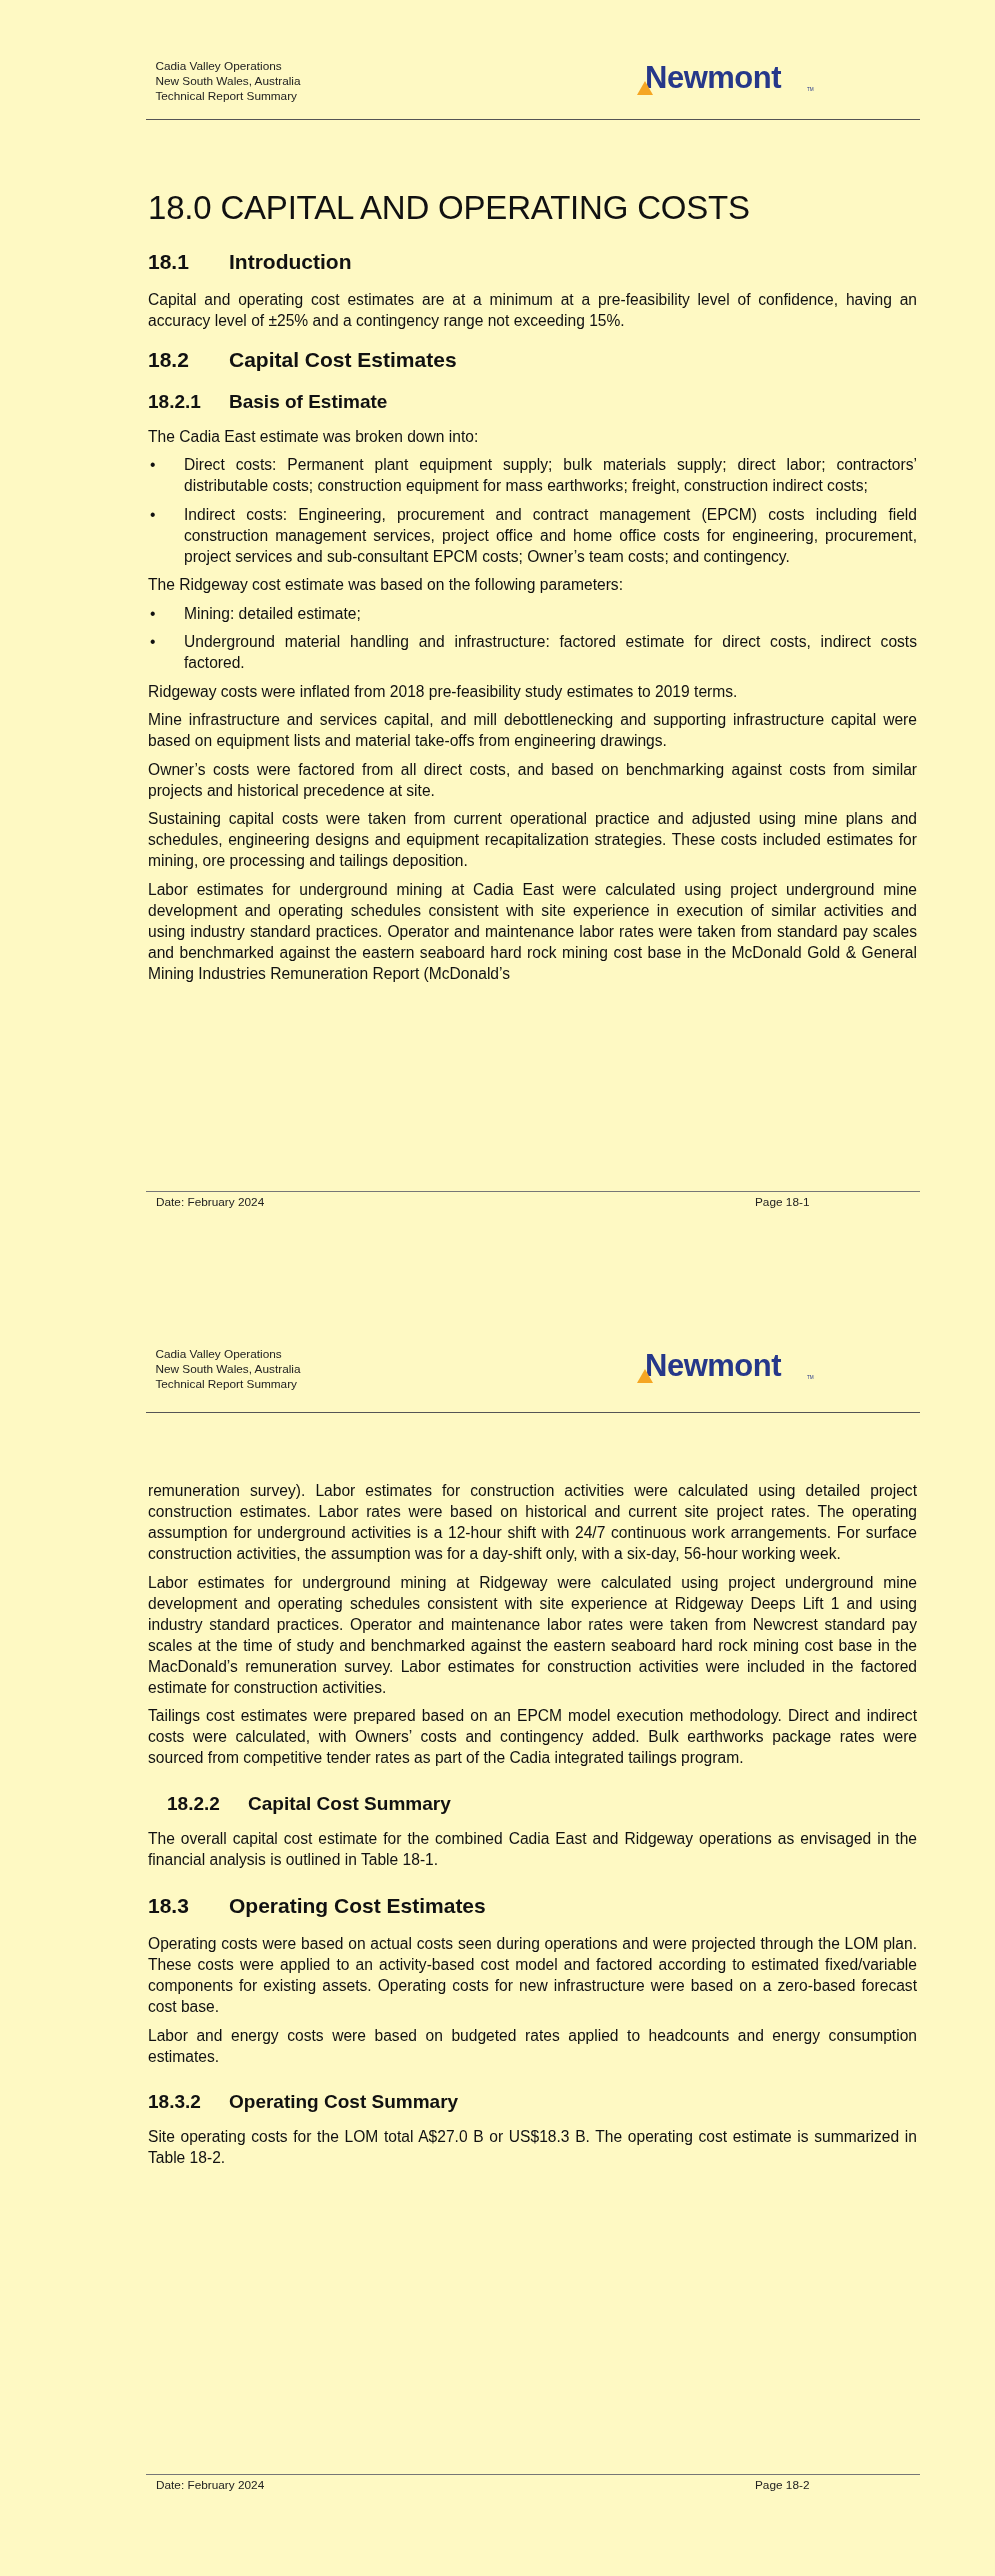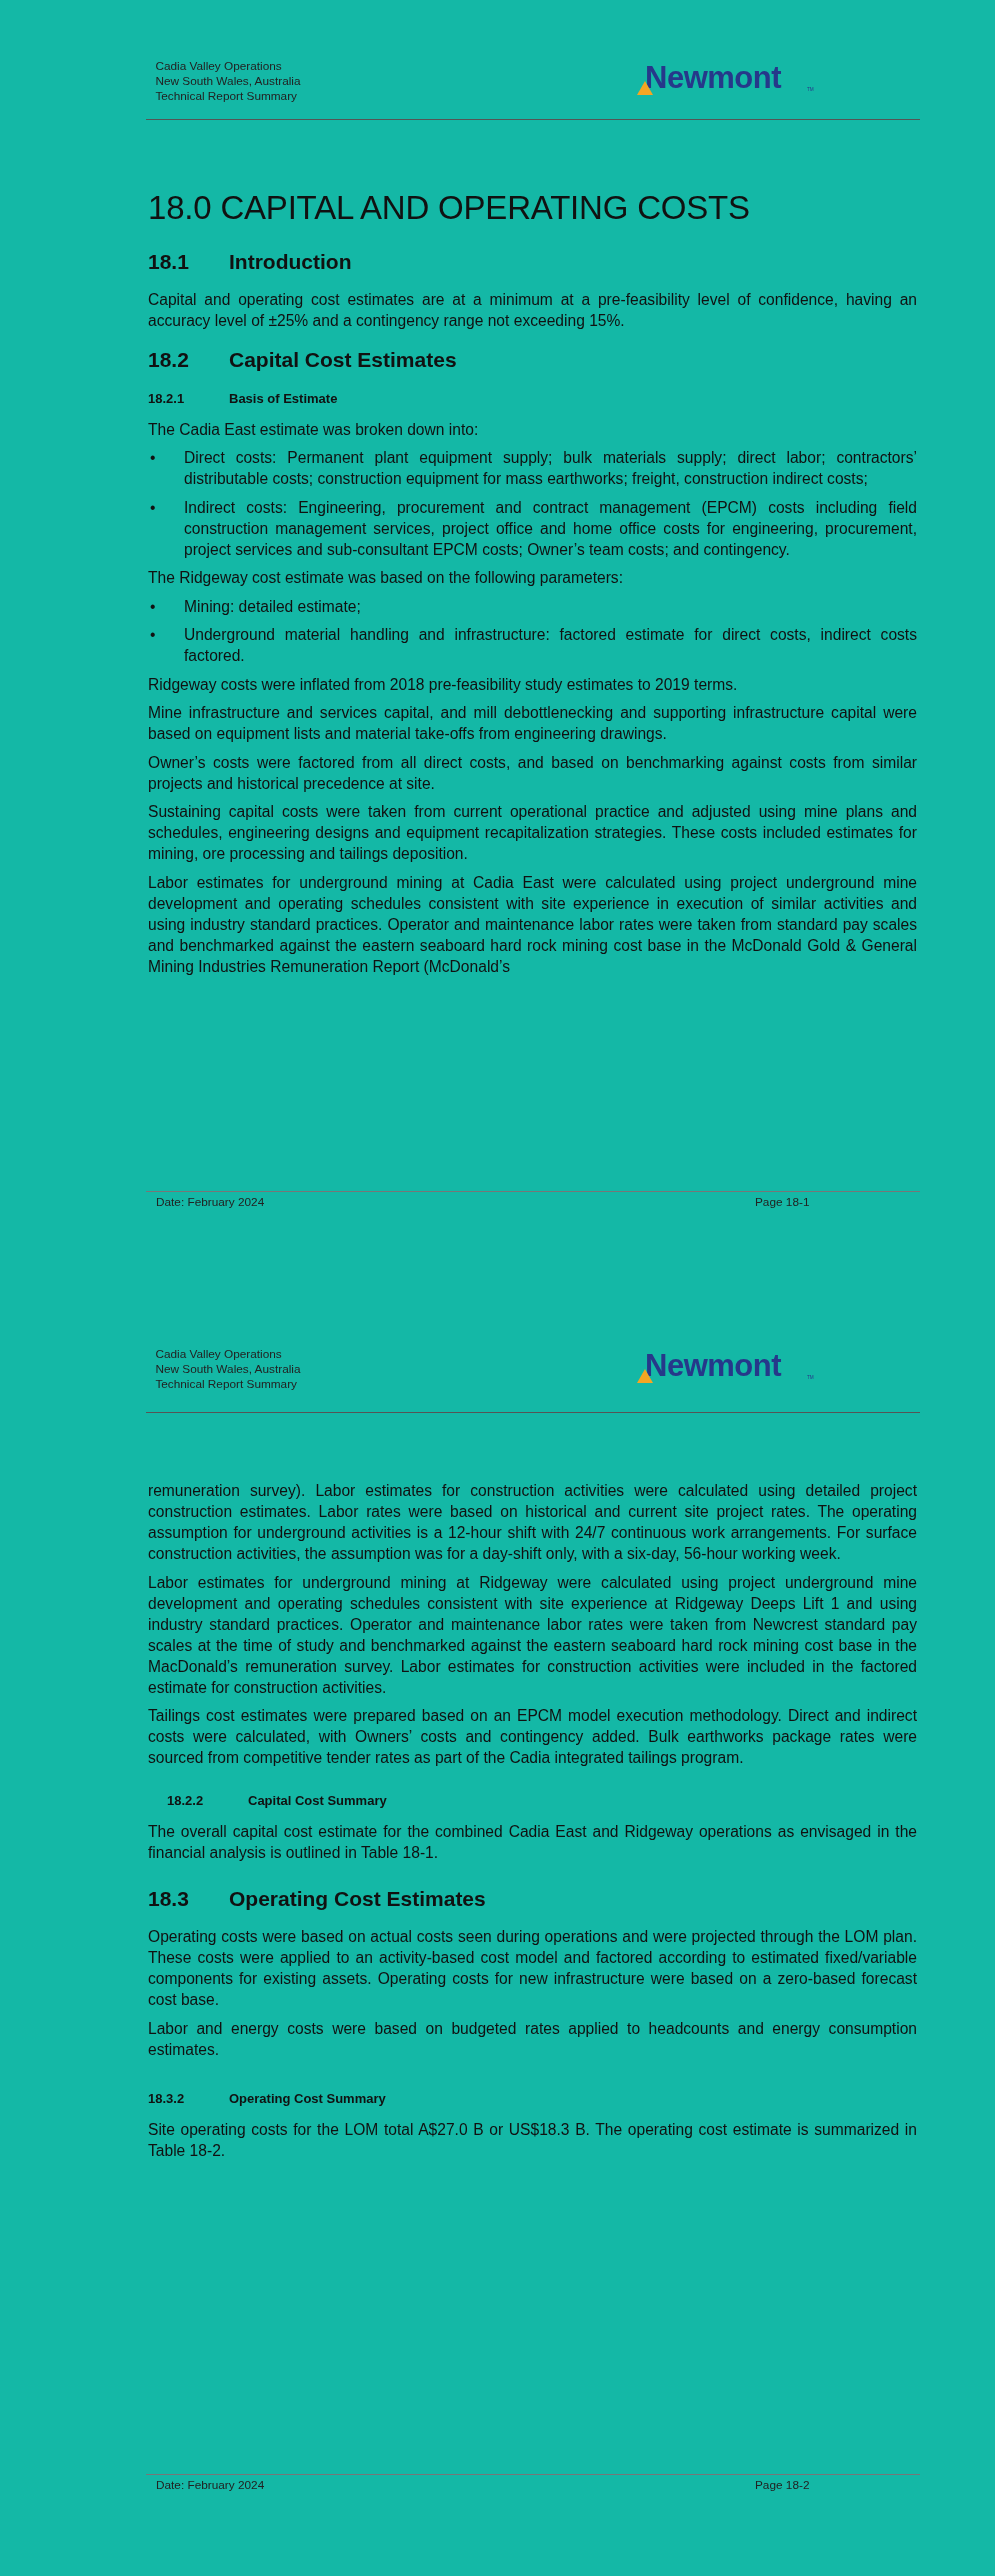--- a/index.html
+++ b/index.html
@@ -1,18 +1,18 @@
 <!DOCTYPE html>
 <html style="font-size:15px"><head>
 <meta charset="utf-8">
 <style>
   html, body { margin: 0; padding: 0; background: #ffffff; }
   body { width: 995px; height: 2576px; position: relative; overflow: hidden;
          font-family: "Liberation Sans", sans-serif; color: #111111; }
-  .page { position: absolute; left: 0; width: 995px; height: 1288px; background: #14b8a6; }
+  .page { position: absolute; left: 0; width: 995px; height: 1288px; background: #fef9c3; }
   .page.p1 { top: 0; }
   .page.p2 { top: 1288px; }
 
   .hdr { position: absolute; left: 146px; top: 59px; width: 769px; height: 57px; }
   .hdr-lines { position: absolute; left: 9.4px; top: 0; font-size: 11.8px; line-height: 15px; color: #222; }
   .hdr-lines div { white-space: nowrap; }
   .logo { position: absolute; left: 491px; top: 4.7px; width: 189px; height: 34px; }
   .logo-word { position: absolute; left: 8px; top: -3.8px; font-family: "Liberation Sans", sans-serif;
                font-weight: bold; font-size: 31px; letter-spacing: -0.5px; color: #26388a; }
   .logo-tri { position: absolute; left: 0px; top: 17px; width: 0; height: 0;
@@ -20,21 +20,21 @@
               border-bottom: 14px solid #f5a623; }
   .logo-tm { position: absolute; left: 170px; top: 23.6px; font-size: 4.7px; color: #26388a; }
   .hdr-rule { position: absolute; left: 146px; top: 119px; width: 774px; height: 0.9px; background: #555; }
 
   .content { position: absolute; left: 148px; width: 769px; }
   .p1 .content { top: 189px; }
   .p2 .content { top: 1480px; position: absolute; }
 
   h1.h1 { margin: 0 0 22.6px 0; font-size: 33px; font-weight: normal; letter-spacing: -0.2px; }
   h2.h2 { margin: 17px 0 15px 0; font-size: 21px; font-weight: bold; }
-  h3.h3 { margin: 19px 0 13.2px 0; font-size: 13px; font-weight: bold; }
+  h3.h3 { margin: 19px 0 13.2px 0; font-size: 19px; font-weight: bold; }
   .num { display: inline-block; width: 81px; }
   p.body { margin: 0 0 7.5px 0; font-size: 15.6px; line-height: 21px; text-align: justify; }
   ul.bul { margin: 0 0 7.5px 0; padding: 0; list-style: none; }
   ul.bul li { position: relative; padding-left: 36px; font-size: 15.6px; line-height: 21px;
               text-align: justify; margin-bottom: 7.5px; }
   ul.bul li .dot { position: absolute; left: 1.9px; top: 0; }
 
   .ftr-rule { position: absolute; left: 146px; width: 774px; height: 0.9px; background: #777; }
   .ftr { position: absolute; left: 156px; width: 755px; font-size: 11.8px; color: #222; }
   .ftr .pg { position: absolute; left: 599px; top: 0; }
@@ -130,21 +130,21 @@
     </h3>
     <p class="body">The overall capital cost estimate for the combined Cadia East and Ridgeway operations as envisaged in the financial analysis is outlined in Table 18-1.</p>
 
     <h2 class="h2" style="margin-top:24.5px;">
       <span class="num">18.3</span><span>Operating Cost Estimates</span>
     </h2>
 
     <p class="body">Operating costs were based on actual costs seen during operations and were projected through the LOM plan.  These costs were applied to an activity-based cost model and factored according to estimated fixed/variable components for existing assets.  Operating costs for new infrastructure were based on a zero-based forecast cost base.</p>
     <p class="body">Labor and energy costs were based on budgeted rates applied to headcounts and energy consumption estimates.</p>
 
-    <h3 class="h3" style="margin-top:31px;">
+    <h3 class="h3" style="margin-top:24px;">
       <span class="num">18.3.2</span><span>Operating Cost Summary</span>
     </h3>
     <p class="body">Site operating costs for the LOM total A$27.0 B or US$18.3 B.  The operating cost estimate is summarized in Table 18-2.</p>
   </div>
 
   <div class="ftr-rule"></div>
   <div class="ftr">
     <span>Date:  February 2024</span>
     <span class="pg">Page 18-2</span>
   </div>

